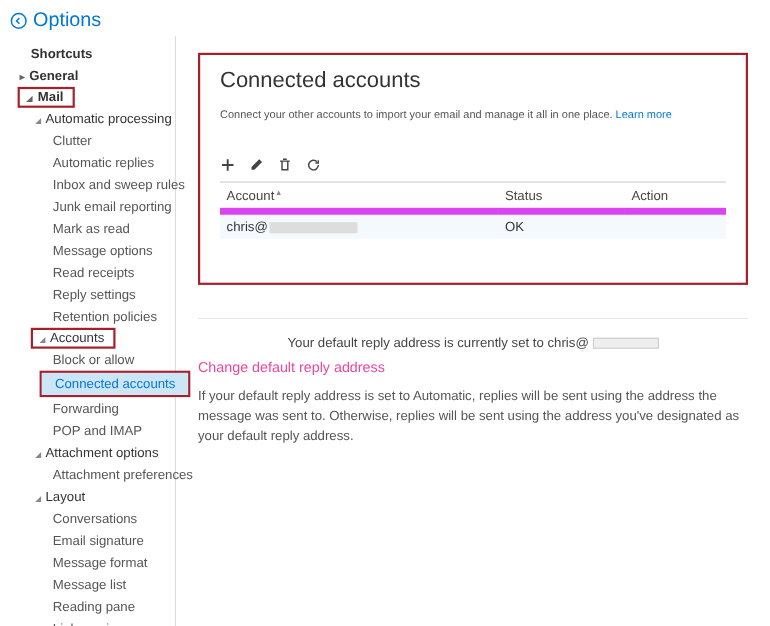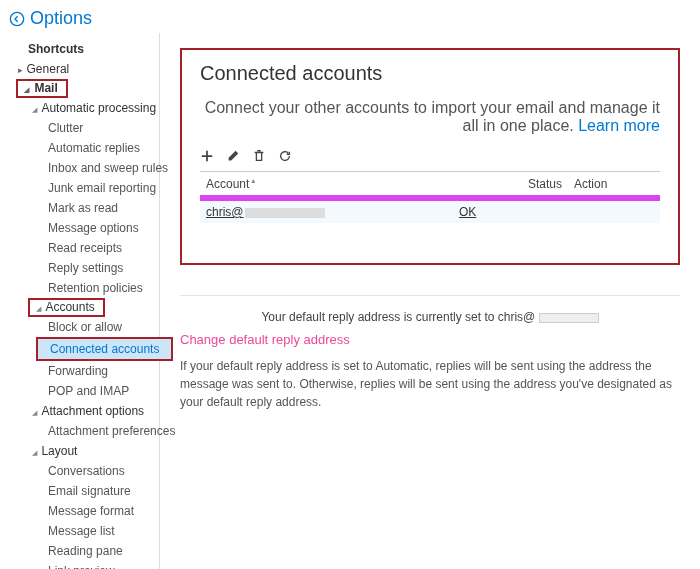--- a/index.html
+++ b/index.html
@@ -9,45 +9,45 @@
     .back-icon { width: 18px; height: 18px; display: inline-flex; align-items: center; justify-content: center; color: #0078d4; margin-right: 4px; cursor: pointer; }
     .back-icon svg { width: 16px; height: 16px; }
     .page-title { font-size: 18px; font-weight: 300; color: #0078d4; }
     
     .container { display: flex; }
     .sidebar { width: 160px; padding: 6px 0 0 10px; border-right: 1px solid #ddd; height: 540px; }
     .content { flex: 1; padding: 15px 20px; }
     
     .nav-item { padding: 3px 4px; font-size: 12px; color: #333; cursor: pointer; white-space: nowrap; }
     .nav-item.shortcuts { font-weight: 600; padding-left: 18px; }
-    .nav-item.l0 { padding-left: 8px; font-weight: 400; }
+    .nav-item.l0 { padding-left: 8px; font-weight: 700; }
     .nav-item.l0::before { content: "▸"; font-size: 9px; margin-right: 4px; color: #666; }
     .nav-item.l1 { padding-left: 22px; }
     .nav-item.l1::before { content: "◢"; font-size: 7px; margin-right: 4px; color: #888; }
     .nav-item.l2 { padding-left: 38px; color: #555; }
     .nav-item.selected { background: #cde6f7; color: #0078d4; }
     
     .red-box { border: 2px solid #A52028; }
     .red-box-mail { display: inline-block; margin-left: 6px; padding: 0 4px 1px 2px; }
     .red-box-accounts { display: inline-block; margin-left: 18px; padding: 0 4px 1px 2px; }
     .red-box-connected { display: inline-block; margin-left: 26px; }
     .red-box-connected .nav-item { padding-left: 12px; padding-right: 12px; }
     .red-box-content { border: 2px solid #A52028; padding: 12px 18px 40px; }
     
     .content-title { font-size: 20px; font-weight: 300; color: #333; margin-bottom: 14px; }
-    .content-desc { font-size: 16px; color: #555; margin-bottom: 10px; text-align: right; }
+    .content-desc { font-size: 10px; color: #555; margin-bottom: 29px; }
     .learn-more { color: #0078d4; cursor: pointer; }
     
     .toolbar { display: flex; gap: 12px; padding: 4px 0; margin-bottom: 4px; }
     .toolbar-icon { width: 14px; height: 14px; color: #444; cursor: pointer; display: flex; align-items: center; }
     .toolbar-icon svg { width: 14px; height: 14px; }
     
     .accounts-table { width: 100%; border-collapse: collapse; }
     .accounts-table th { text-align: left; font-weight: 400; font-size: 12px; padding: 4px 6px; border-top: 1px solid #ccc; border-bottom: 6px solid #d946ef; color: #444; }
-    .accounts-table td { padding: 4px 6px; font-size: 12px; background: #f3f9fd; text-decoration: underline; }
+    .accounts-table td { padding: 4px 6px; font-size: 12px; background: #f3f9fd; }
     .sort-ind { font-size: 8px; color: #888; margin-left: 2px; vertical-align: super; }
     .masked { display: inline-block; width: 80px; height: 10px; background: #ddd; vertical-align: middle; margin-left: 1px; }
     
     .section2 { margin-top: 30px; padding-top: 14px; border-top: 1px solid #e5e5e5; }
     .reply-text { font-size: 12px; color: #444; margin-bottom: 8px; text-align: center; }
     .change-link { color: #ec4899; font-size: 13px; cursor: pointer; display: inline-block; margin-bottom: 10px; }
     .help-text { font-size: 12px; color: #555; line-height: 1.5; }
     .masked-sm { display: inline-block; width: 60px; height: 10px; background: #eee; border: 1px solid #ccc; vertical-align: middle; }
   </style>
 </head>
@@ -129,21 +129,21 @@
         <span class="toolbar-icon">
             <svg viewBox="0 0 16 16" stroke="currentColor" stroke-width="1.5" fill="none">
               <path d="M13 8a5 5 0 1 1-1.5-3.5M13 3v3h-3"></path>
             </svg>
           </span>
       </div>
       <table class="accounts-table">
         <thead>
           <tr>
             <th style="width:55%;"><span>Account</span><span class="sort-ind">▴</span></th>
-            <th style="width:25%;text-align:right;">Status</th>
+            <th style="width:25%;">Status</th>
             <th>Action</th>
           </tr>
         </thead>
         <tbody>
           <tr>
             <td><span>chris@</span><span class="masked"></span></td>
             <td>OK</td>
             <td></td>
           </tr>
         </tbody>

